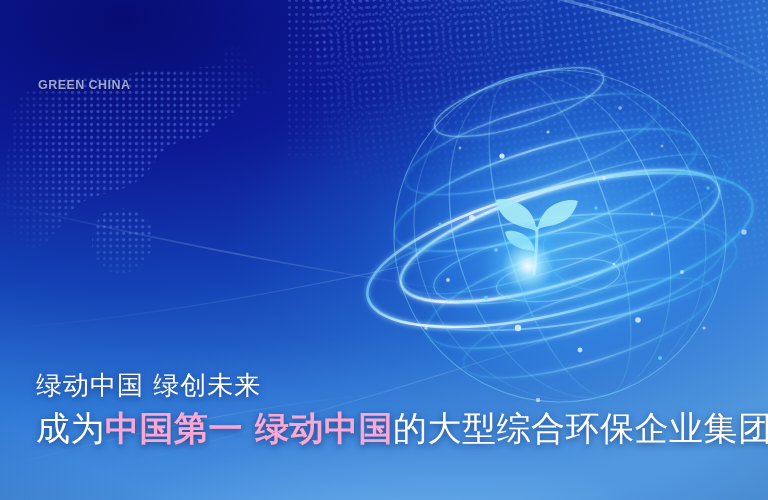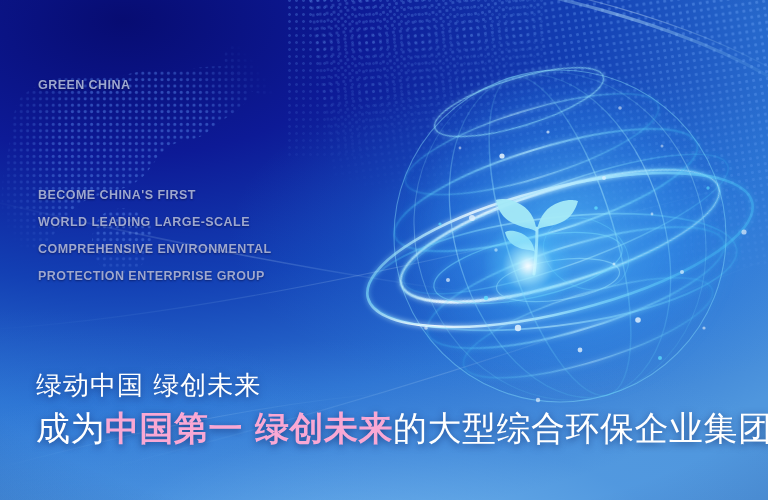--- a/index.html
+++ b/index.html
@@ -261,24 +261,18 @@
 
     <div class="core-flare"></div>
   </div>
 
   <div class="bg-vign"></div>
 
   <div class="en-block en-top">
     <div class="en-line">GREEN CHINA</div>
   </div>
 
-  <div class="en-block en-mid">
-    <div class="en-line">BECOME CHINA'S FIRST</div>
-    <div class="en-line">WORLD LEADING LARGE-SCALE</div>
-    <div class="en-line">COMPREHENSIVE ENVIRONMENTAL</div>
-    <div class="en-line">PROTECTION ENTERPRISE GROUP</div>
-  </div>
 
   <div class="headline headline-1">绿动中国 绿创未来</div>
 
-  <div class="headline headline-2"><span>成为</span><span class="hl-red">中国第一</span><span class="sp hl-red"></span><span class="hl-red">绿创未来</span><span>的大型综合环保企业集团</span></div>
+  <div class="headline headline-2"><span>成为</span><span class="hl-red">中国第一</span><span class="sp hl-red"></span><span class="hl-red">绿动中国</span><span>的大型综合环保企业集团</span></div>
 
 </div>
 
 </body></html>

